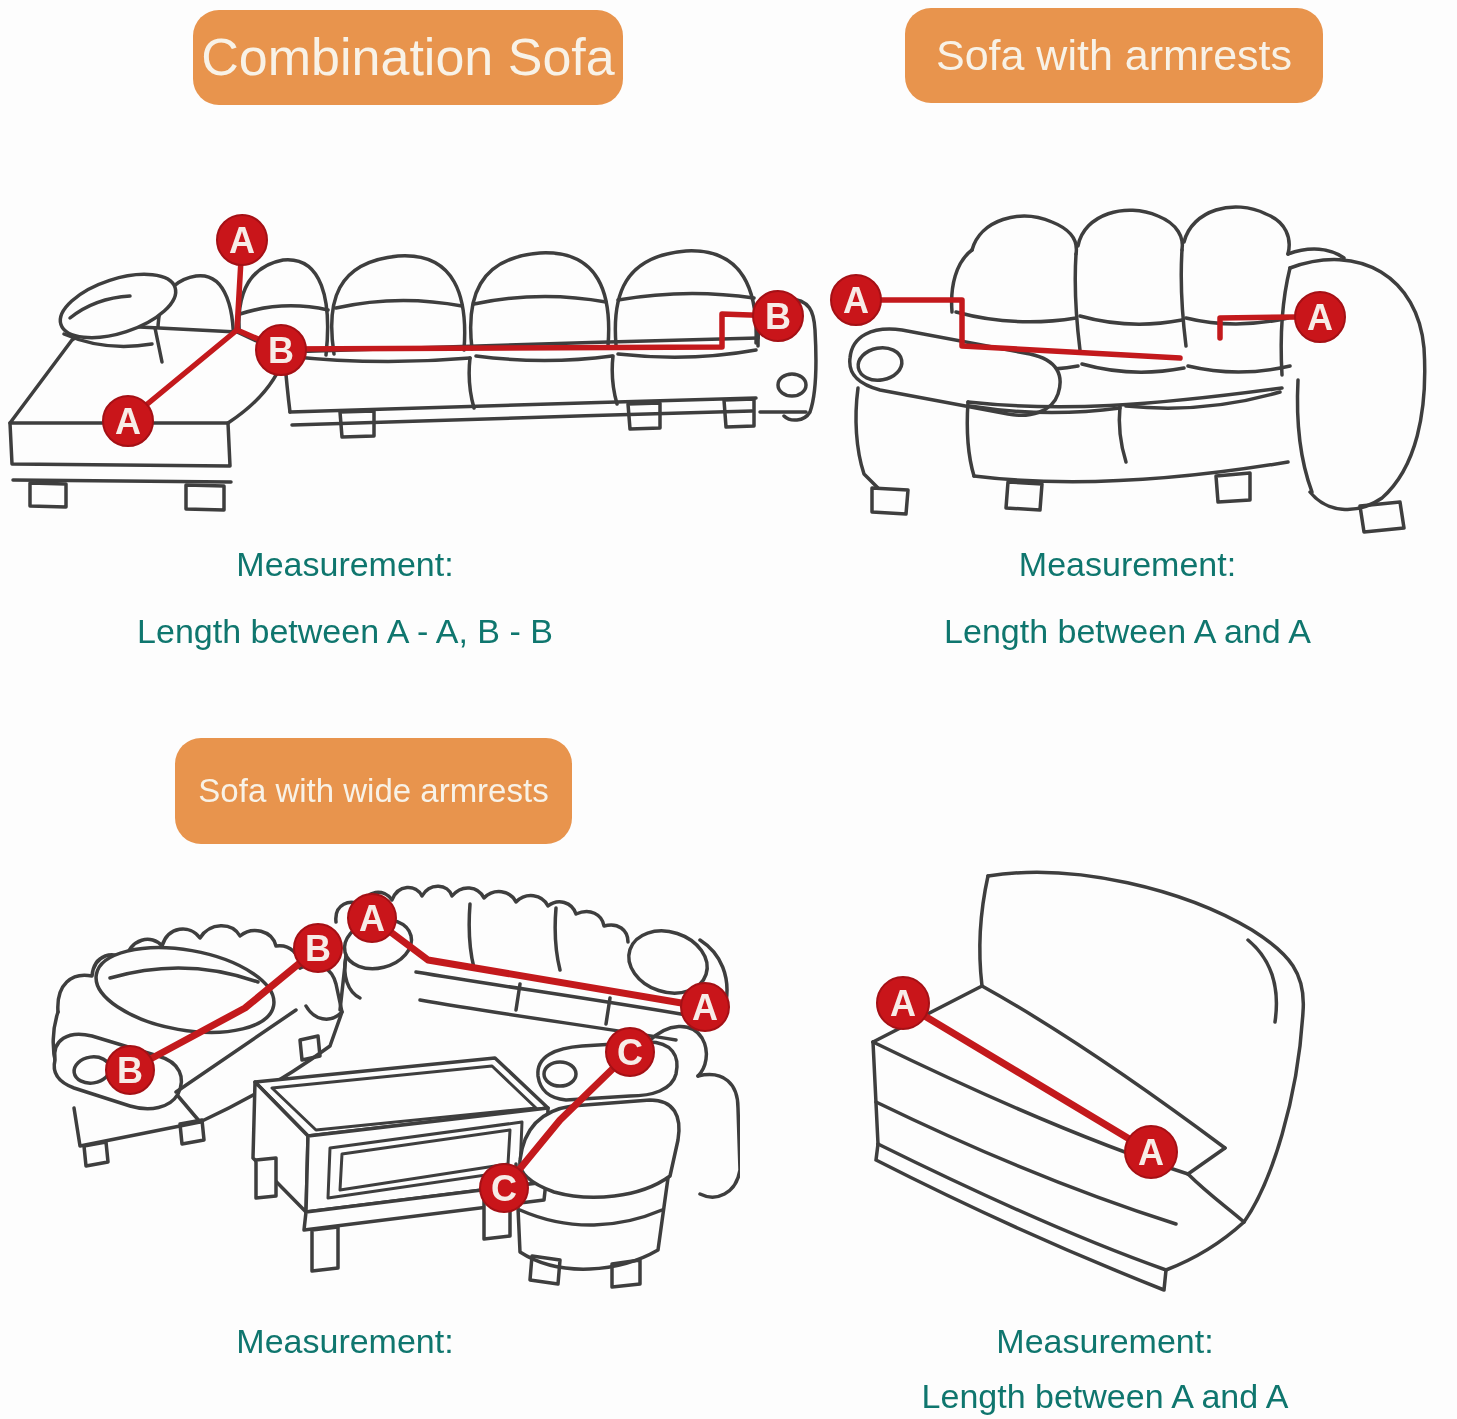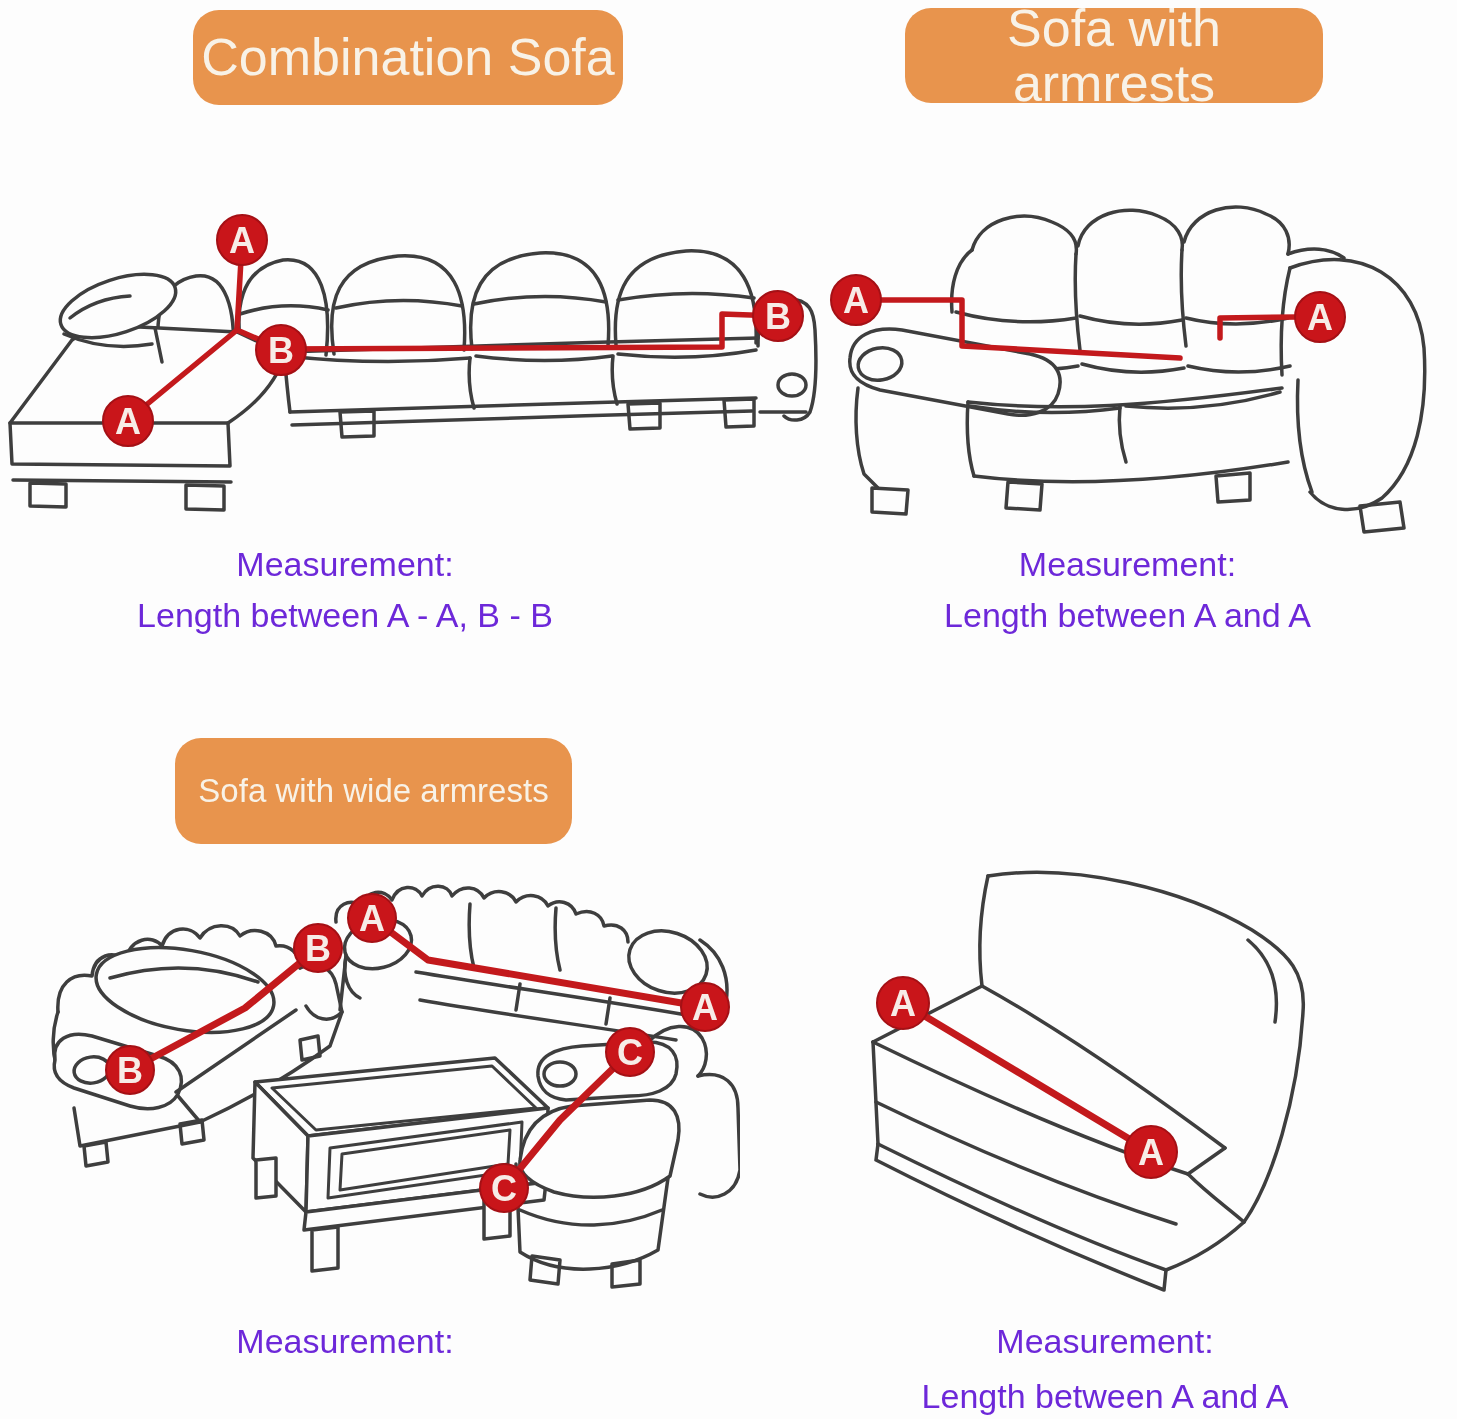--- a/index.html
+++ b/index.html
@@ -7,31 +7,31 @@
     position:relative;width:1457px;height:1419px;
     background:#fdfdfd;overflow:hidden;
     font-family:"Liberation Sans",sans-serif;
   }
   .badge{
     position:absolute;display:flex;align-items:center;justify-content:center;
     background:#e8944d;color:#f8f2e7;border-radius:26px;
     text-align:center;line-height:1.05;
   }
   .badge.tl{left:193px;top:10px;width:430px;height:95px;font-size:52px;}
-  .badge.tr{left:905px;top:8px;width:418px;height:95px;font-size:52px;}
+  .badge.tr{left:905px;top:8px;width:418px;height:95px;font-size:43px;}
   .badge.bl{left:175px;top:738px;width:397px;height:106px;font-size:33px;}
   .badge.br{left:932px;top:723px;width:441px;height:87px;font-size:46px;}
-  .caption{position:absolute;text-align:center;color:#6d28d9;}
+  .caption{position:absolute;text-align:center;color:#0f766e;}
   .caption .l1{font-size:34px;}
   .caption .l2{font-size:34px;}
   .caption.tl{left:40px;top:545px;width:610px;}
   .caption.tr{left:850px;top:545px;width:555px;}
   .caption.bl{left:40px;top:1322px;width:610px;}
   .caption.br{left:845px;top:1322px;width:520px;}
-  .caption.tl .l2,.caption.tr .l2{margin-top:12px;}
+  .caption.tl .l2,.caption.tr .l2{margin-top:28px;}
   .caption.bl .l2,.caption.br .l2{margin-top:16px;}
   svg{position:absolute;}
   svg#svg-tl{left:0;top:150px;}
   svg#svg-tr{left:820px;top:150px;}
   svg#svg-bl{left:0;top:860px;}
   svg#svg-br{left:820px;top:860px;}
   .sk{fill:none;stroke:#3e3e3e;stroke-width:3.5;stroke-linecap:round;stroke-linejoin:round;}
   .skf{fill:#fdfdfd;stroke:#3e3e3e;stroke-width:3.5;stroke-linecap:round;stroke-linejoin:round;}
   .skt{fill:none;stroke:#3e3e3e;stroke-width:3;stroke-linecap:round;stroke-linejoin:round;}
   .red{fill:none;stroke:#c3191c;stroke-width:5.5;stroke-linecap:round;stroke-linejoin:round;}

